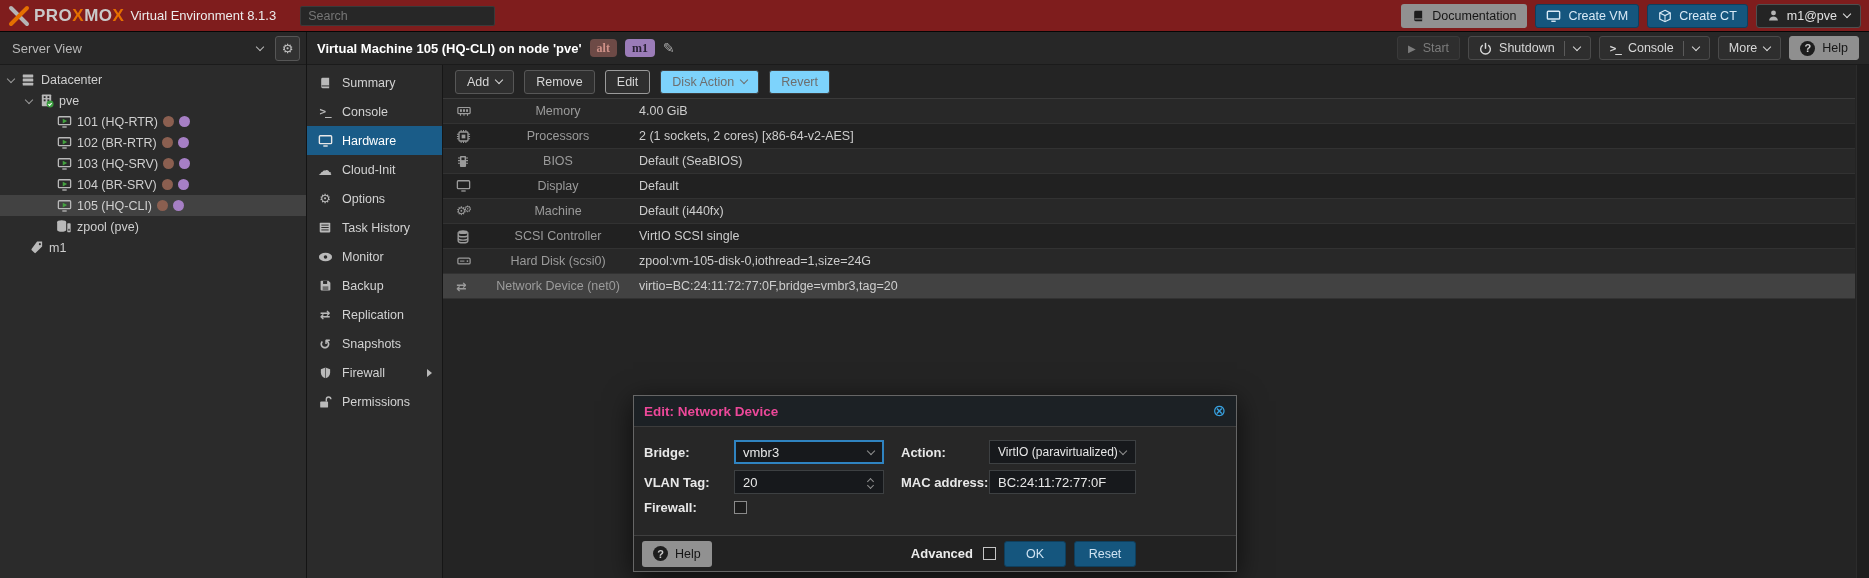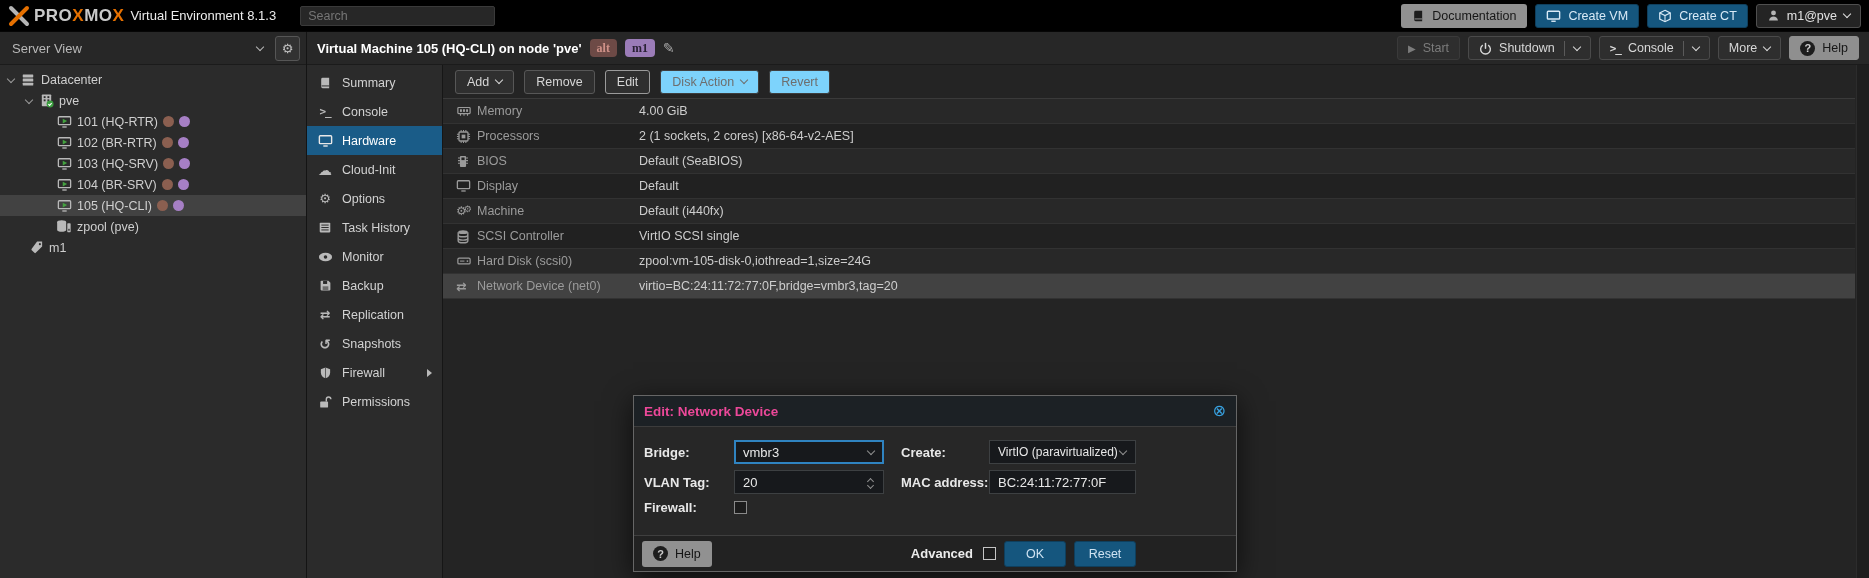--- a/index.html
+++ b/index.html
@@ -1,21 +1,21 @@
 <!DOCTYPE html>
 <html><head>
 <meta charset="utf-8">
 <style>
   * { margin:0; padding:0; box-sizing:border-box; }
   html,body { width:1869px; height:578px; overflow:hidden; background:#242424;
     font-family:"Liberation Sans","DejaVu Sans",sans-serif; font-size:12.5px; color:#cfcfcf; }
   .app { width:1869px; height:578px; display:flex; flex-direction:column; }
 
   
-  .topbar { height:32px; background:#000000; border-bottom:1px solid #060606;
+  .topbar { height:32px; background:#7f1d1d; border-bottom:1px solid #060606;
     display:flex; align-items:center; padding:0 8px; gap:8px; flex:0 0 32px; }
   .brand { display:flex; align-items:center; gap:4px; }
   .brand-name { font-weight:bold; font-size:17px; letter-spacing:.5px; color:#c9c9c9; }
   .brand-name .ox { color:#e57000; }
   .env-label { color:#ececec; font-size:13px; margin-left:2px; }
   .search-wrap { margin-left:16px; }
   .search-wrap input { width:195px; height:20px; background:#272727; border:1px solid #3a3a3a;
     border-radius:2px; color:#9a9a9a; font-size:12.5px; padding:0 7px; outline:none;
     font-family:inherit; }
   .flex-sp { flex:1; }
@@ -26,21 +26,21 @@
   .btn-user { background:#242424; border-color:#4f4f4f; color:#e2e2e2; }
   .glyph { font-family:"DejaVu Sans",sans-serif; }
 
   
   .cv { display:inline-block; width:6px; height:6px; border-right:1.4px solid currentColor;
     border-bottom:1.4px solid currentColor; transform:rotate(45deg); margin-top:-3px; }
   .caret-right { width:0; height:0; border-top:4px solid transparent; border-bottom:4px solid transparent;
     border-left:5px solid #b9b9b9; }
 
   
-  .main { flex:1; display:flex; min-height:0; }
+  .main { flex:1; display:flex; min-height:0;text-align:center; }
   .tree-panel { width:307px; flex:0 0 307px; background:#2b2b2b; border-right:1px solid #141414;
     display:flex; flex-direction:column; }
   .tree-head { height:33px; flex:0 0 33px; background:#272727; border-bottom:1px solid #1b1b1b;
     display:flex; align-items:center; padding:0 6px; gap:6px; }
   .view-select { flex:1; display:flex; align-items:center; justify-content:space-between;
     color:#b8b8b8; font-size:13px; padding:0 6px; cursor:pointer; }
   .gear-btn { width:25px; height:25px; border:1px solid #565656; background:#323232; border-radius:3px;
     color:#c0c0c0; display:grid; place-items:center; font-size:13px; cursor:pointer; }
   .tree { padding-top:4px; }
   .trow { height:21px; display:flex; align-items:center; gap:5px; cursor:pointer; color:#cfcfcf; padding-right:6px; }
@@ -553,21 +553,21 @@
     <span class="dlg-title">Edit: Network Device</span>
     <span class="dlg-close glyph">⊗</span>
   </div>
   <div class="dlg-body">
     <div class="frow">
       <span class="flabel">Bridge:</span>
       <div class="field w150 focused">
         <span class="fval">vmbr3</span>
         <i class="cv"></i>
       </div>
-      <span class="flabel2">Create:</span>
+      <span class="flabel2">Action:</span>
       <div class="field w147">
         <span class="fval" style="font-size:12px">VirtIO (paravirtualized)</span>
         <i class="cv"></i>
       </div>
     </div>
     <div class="frow">
       <span class="flabel">VLAN Tag:</span>
       <div class="field w150">
         <span class="fval">20</span>
         <span class="spin">

